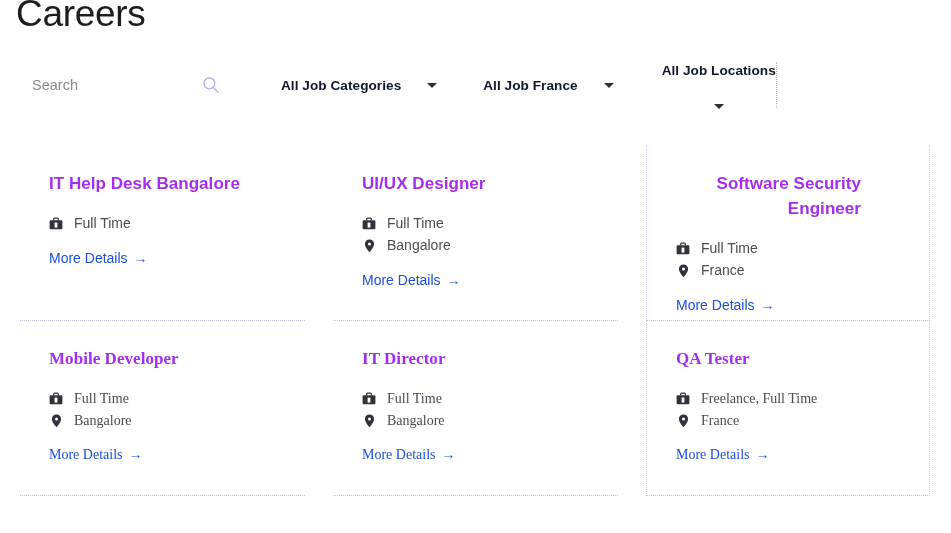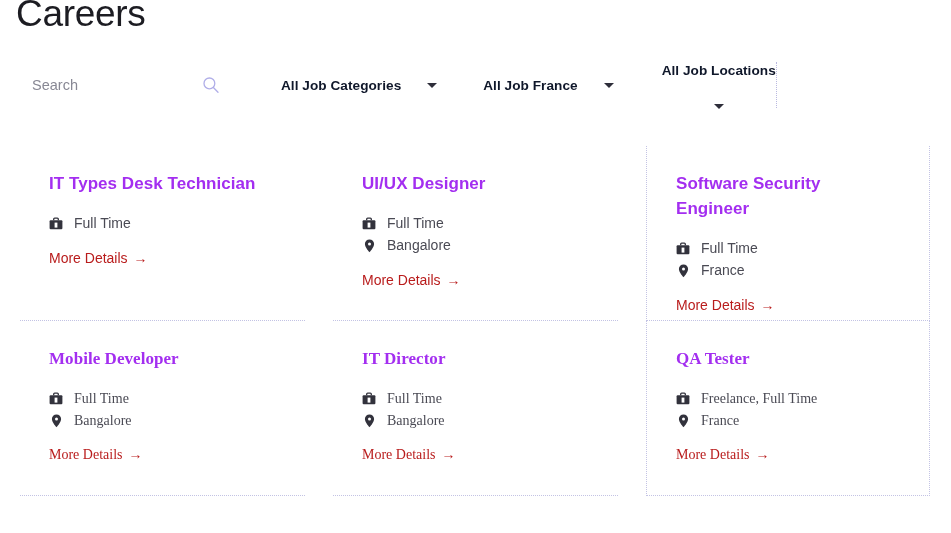--- a/index.html
+++ b/index.html
@@ -157,21 +157,21 @@
 
   .card-title {
     margin: 0 0 17px 0;
     font-size: 17px;
     font-weight: 700;
     line-height: 25px;
     color: #a32ef0;
     letter-spacing: 0.05px;
     cursor: pointer;
   }
-  .card-title.two-line { max-width: 185px; }
+  .card-title.two-line { max-width: 185px; text-align: right; }
 
   .meta-row {
     display: flex;
     align-items: center;
     gap: 11px;
     font-size: 14px;
     line-height: 21px;
     color: #4a4a54;
     margin-bottom: 1px;
   }
@@ -186,21 +186,21 @@
     justify-content: center;
   }
 
   .more-link {
     display: inline-flex;
     align-items: center;
     gap: 6px;
     margin-top: 13px;
     font-size: 14px;
     line-height: 20px;
-    color: #b91c1c;
+    color: #1d4ed8;
     text-decoration: none;
     cursor: pointer;
     white-space: nowrap;
   }
   .more-arrow { font-size: 14px; line-height: 20px; }
 </style>
 </head>
 <body>
 
 <div class="page">
@@ -237,21 +237,21 @@
   </div>
 
   <div class="filter-divider"></div>
 
   <div class="grid">
 
     <div class="row row-1">
 
       <div class="col col-1">
         <div class="card">
-          <h2 class="card-title">IT Types Desk Technician</h2>
+          <h2 class="card-title">IT Help Desk Bangalore</h2>
           <div class="meta-row">
             <span class="ico">
               <svg width="14" height="13" viewBox="0 0 14 13" fill="none">
                 <rect x="0.6" y="3.3" width="12.8" height="9" rx="1" fill="#32323c"></rect>
                 <path d="M4.7 3.3V2.1a1 1 0 0 1 1-1h2.6a1 1 0 0 1 1 1v1.2" stroke="#32323c" stroke-width="1.3" fill="none"></path>
                 <rect x="5.6" y="5.6" width="2.8" height="5" fill="#ffffff"></rect>
               </svg>
             </span>
             <span class="meta-text">Full Time</span>
           </div>

